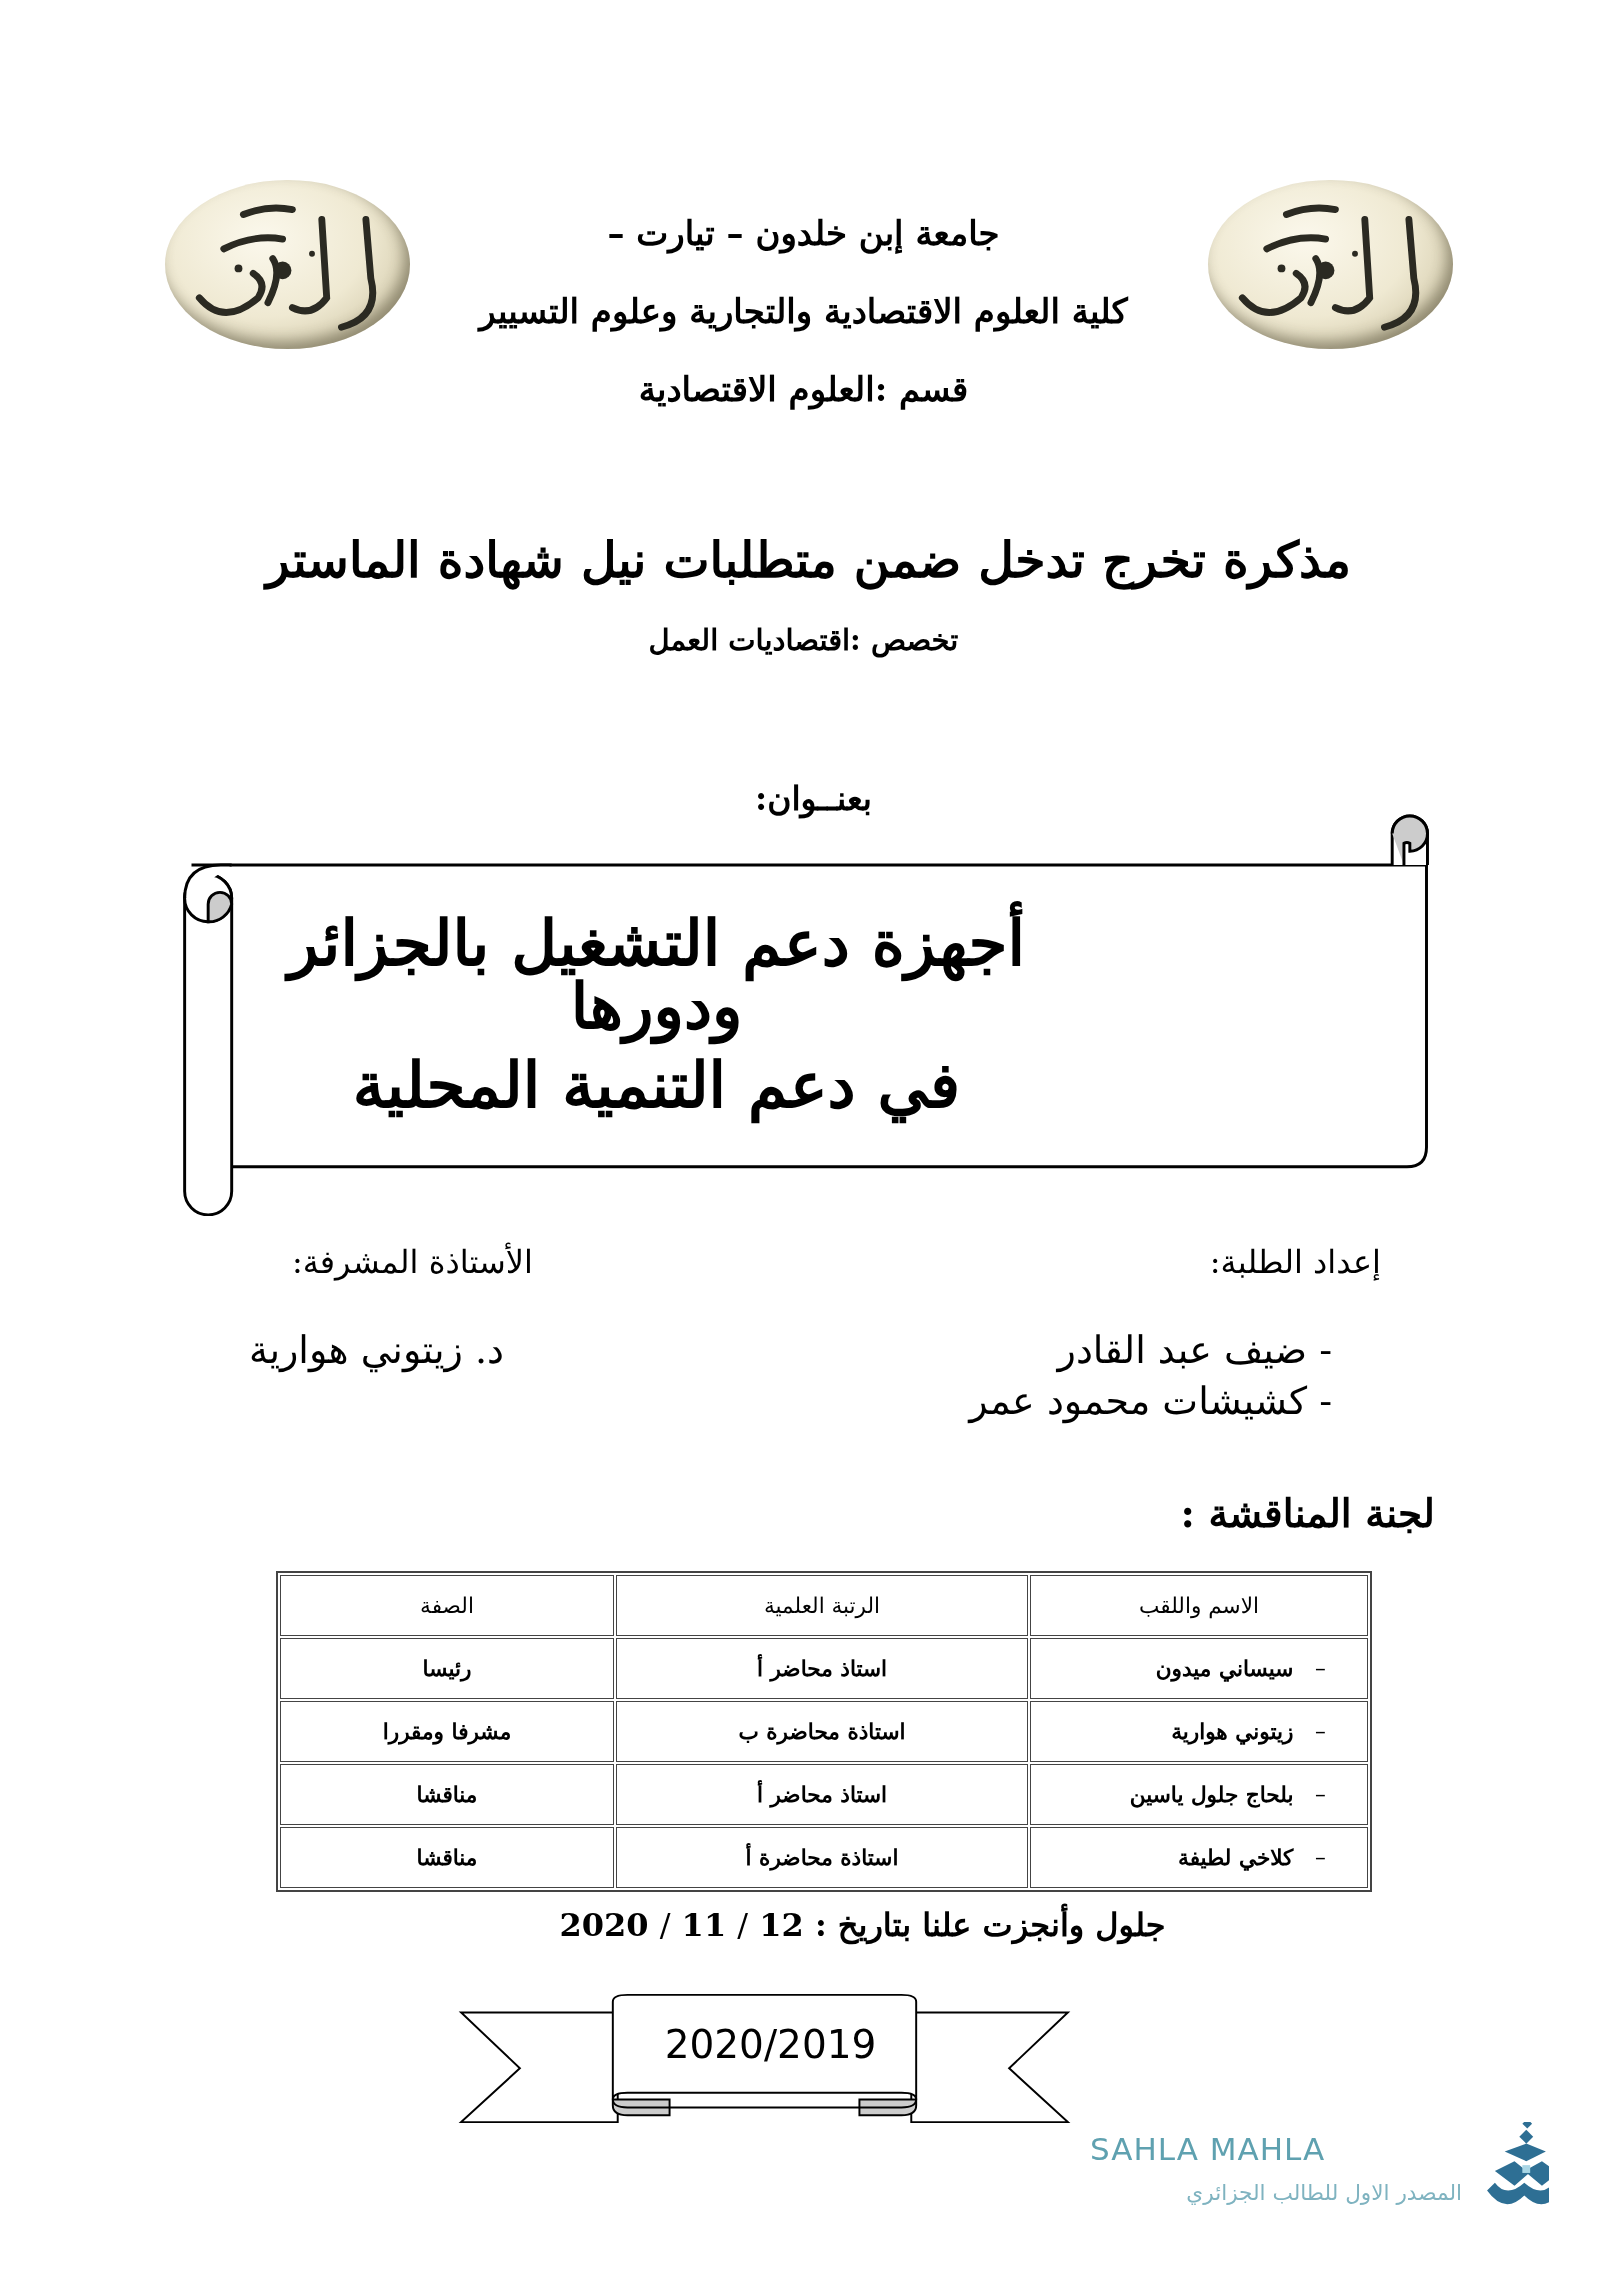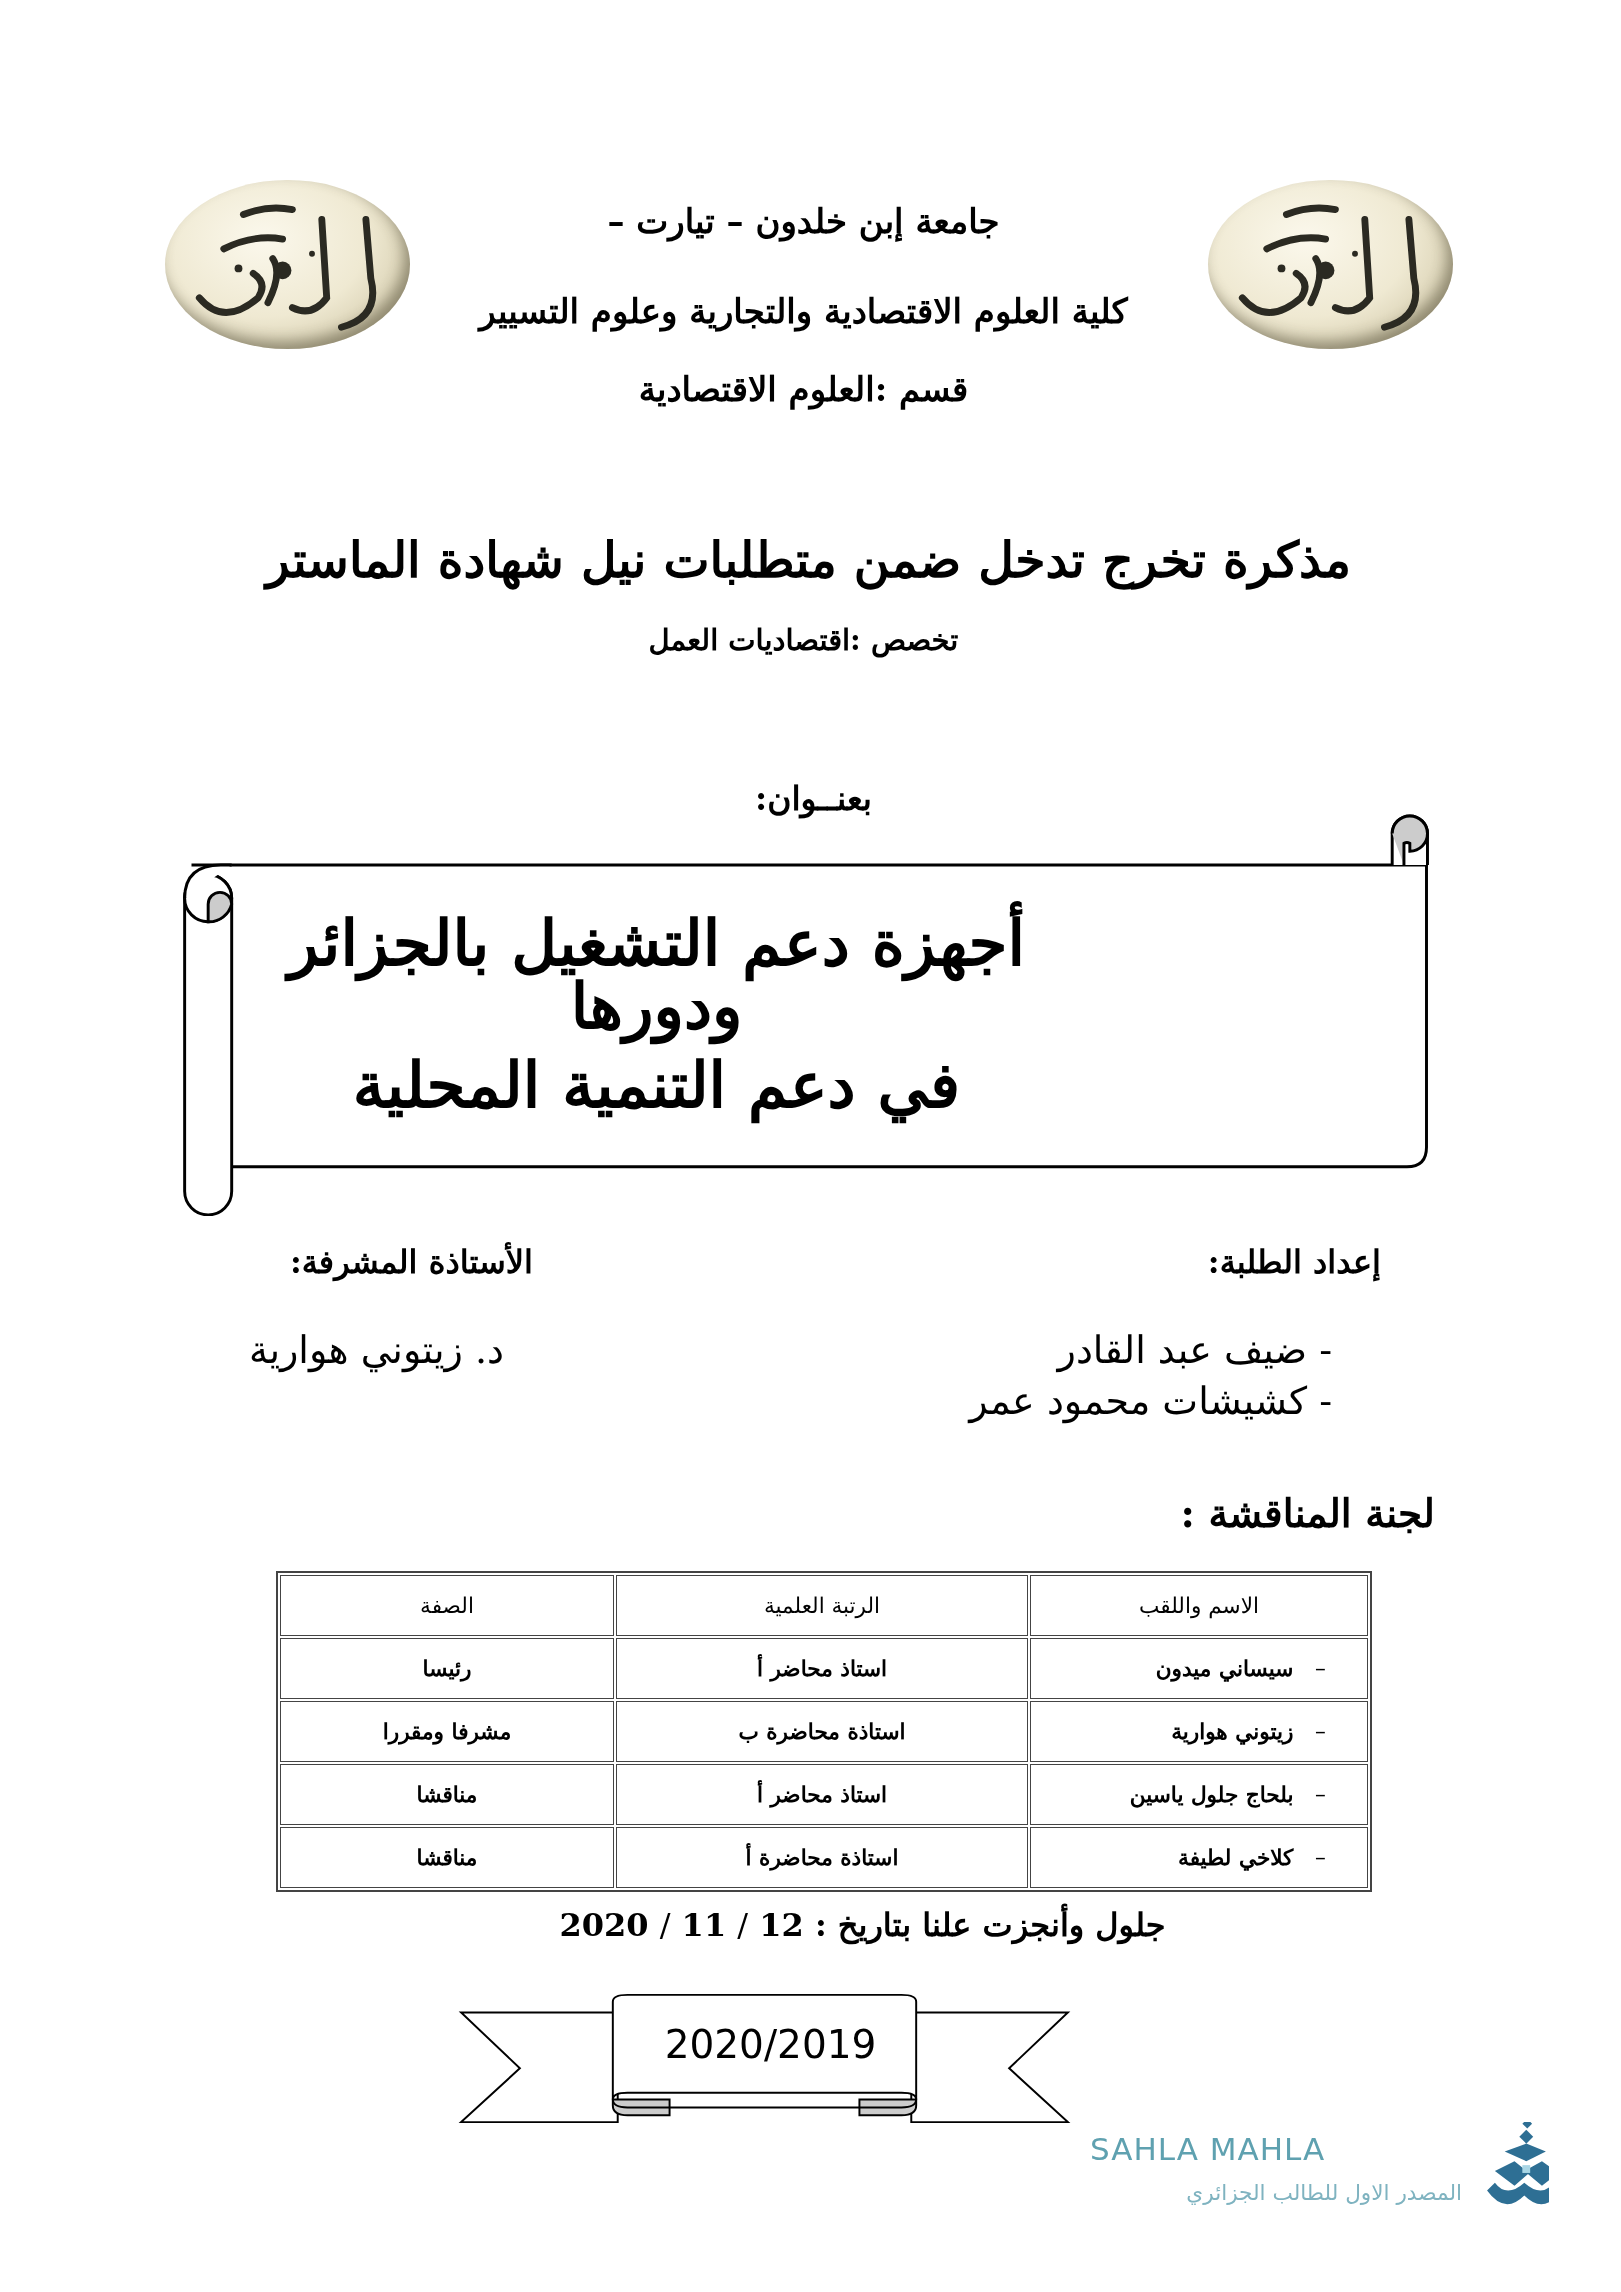--- a/index.html
+++ b/index.html
@@ -24,21 +24,21 @@
     .title-main { position: absolute; left: 245px; width: 1127px; top: 515px; text-align: center; font-weight: bold; font-size: 49px; margin-top: 16px; }
     .spec { position: absolute; left: 490px; width: 627px; top: 623px; text-align: center; font-weight: bold; font-size: 29px; }
     .onwan { position: absolute; left: 686px; width: 255px; top: 779px; text-align: center; font-weight: bold; font-size: 33px; }
 
     
     .scroll { position: absolute; left: 167px; top: 804px; width: 1284px; height: 412px; }
     .scroll svg { position: absolute; left: 0; top: 0; }
     .scroll-line { position: absolute; left: 225px; width: 863px; text-align: center; font-weight: bold; font-size: 63px; line-height: 1; }
 
     
-    .lbl { position: absolute; font-weight: bold; font-size: 32px; }
+    .lbl { position: absolute; font-weight: normal; font-size: 32px; }
     .name { position: absolute; font-size: 38px; }
 
     
     .committee-title { position: absolute; right: 186px; top: 1490px; font-weight: bold; font-size: 39px; }
     table.jury {
       position: absolute; left: 276px; top: 1571px; width: 1084px; height: 316px;
       border-collapse: separate; border-spacing: 2px; border: 2px solid #444;
       direction: rtl; table-layout: fixed;
     }
     table.jury td {
@@ -91,21 +91,21 @@
       <path d="M80 35 Q105 25 130 30"></path>
     </g>
     <g fill="#2b2a22">
       <circle cx="120" cy="92" r="9"></circle>
         <circle cx="75" cy="90" r="4"></circle>
         <circle cx="150" cy="75" r="3"></circle>
     </g>
   </svg>
 </div>
 
-<div class="hdr rtl" style="top:204px;">جامعة إبن خلدون – تيارت –</div>
+<div class="hdr rtl" style="top:216px;">جامعة إبن خلدون – تيارت –</div>
 <div class="hdr rtl" style="top:294px;">كلية العلوم الاقتصادية والتجارية وعلوم التسيير</div>
 <div class="hdr rtl" style="top:372px;">قسم :العلوم الاقتصادية</div>
 
 <div class="title-main rtl">مذكرة تخرج تدخل ضمن متطلبات نيل شهادة الماستر</div>
 <div class="spec rtl">تخصص :اقتصاديات العمل</div>
 <div class="onwan rtl">بعنــوان:</div>
 
 <div class="scroll">
   <svg width="1284" height="412" viewBox="0 0 1310 420">
     <g fill="#fff" stroke="#000" stroke-width="3">

